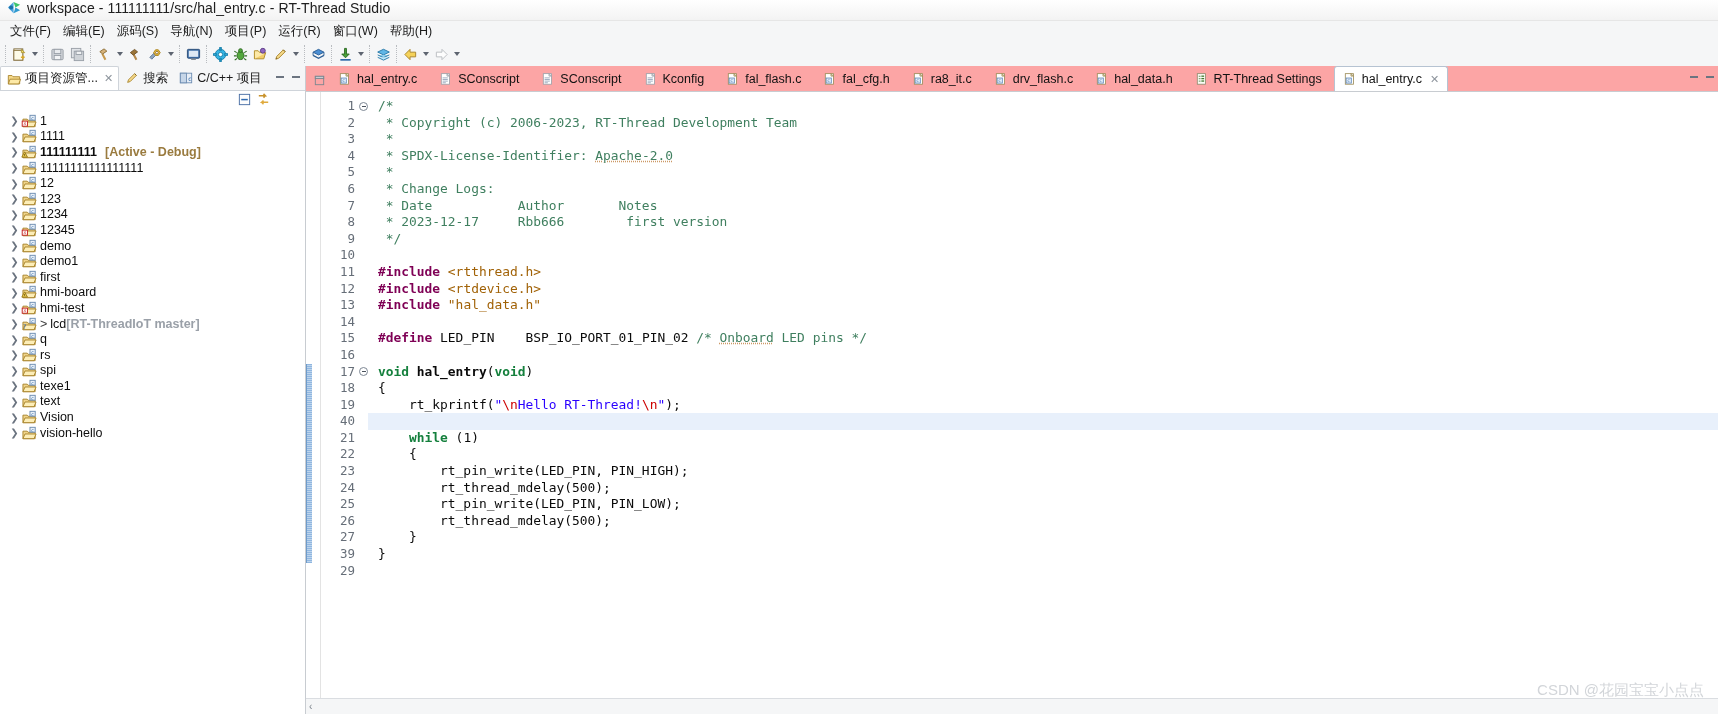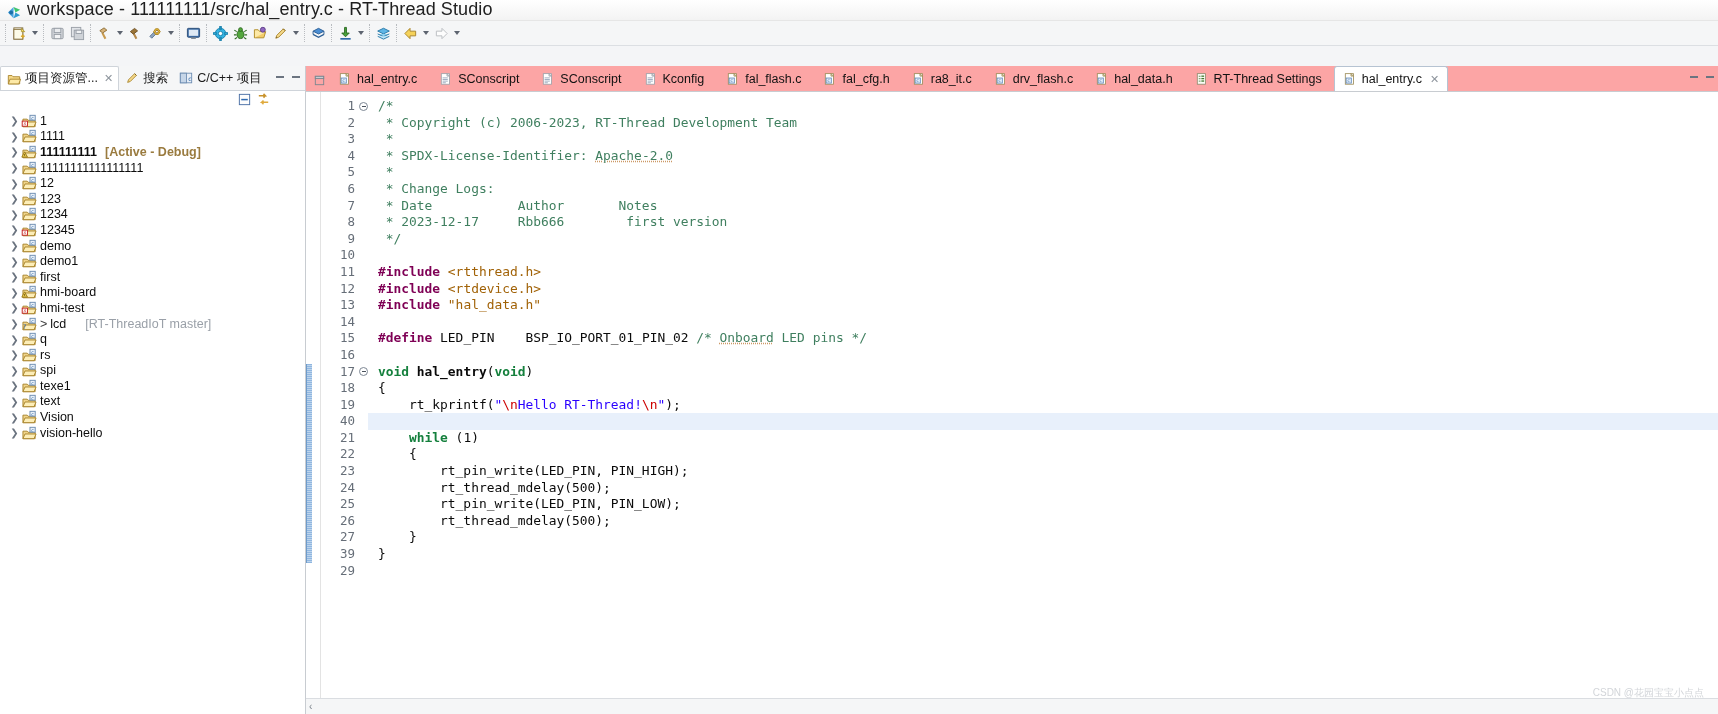--- a/index.html
+++ b/index.html
@@ -13,24 +13,24 @@
   #app {
     position: relative;
     width: 1718px; height: 714px;
     background: #f4f5f7;
   }
 
   
   .titlebar {
     height: 20px;
     display: flex;
-    align-items: flex-end;
+    align-items: flex-start;
     padding: 0 4px;
     background: linear-gradient(#ffffff, #f3f3f3);
-    font-size: 18px;
+    font-size: 14px;
     color: #202020;
     border-bottom: 1px solid #e6e6e6;
   }
   .app-logo {
     width: 15px; height: 15px;
     margin: 0 5px 0 3px;
     position: relative;
     flex: none;
   }
   .app-logo svg { display:block; }
@@ -165,21 +165,21 @@
   }
   .proj-icon { width: 17px; height: 14px; flex: none; margin-right: 2px; position: relative; }
   .tree-label { font-size: 12.5px; }
   .tree-label.bold { font-weight: bold; }
   .tree-extra {
     color: #9a7b3f;
     font-weight: bold;
     margin-left: 8px;
     font-size: 12.5px;
   }
-  .tree-extra.plain { color: #9aa0a8; font-weight: normal; margin-left: 19px; }
+  .tree-extra.plain { color: #9aa0a8; font-weight: bold; margin-left: 0; }
   .tree-prefix { color: #3c3c3c; margin-right: 3px; }
 
   
   .right-pane {
     flex: 1;
     display: flex;
     flex-direction: column;
     background: #f5f6f7;
     min-width: 0;
   }
@@ -323,21 +323,21 @@
   .mini-btn i {
     display:block;
     width: 8px; height: 2px;
     background: #6b7480;
     margin-bottom: 3px;
   }
   .watermark {
     position: absolute;
     right: 14px;
     bottom: 14px;
-    font-size: 10px;
+    font-size: 15px;
     color: #d2d5d9;
     font-family: "Liberation Sans", sans-serif;
     white-space: nowrap;
     pointer-events: none;
   }
 </style>
 </head>
 <body>
 
 <div id="app">
@@ -347,20 +347,30 @@
       <svg width="15" height="15" viewBox="0 0 16 16">
         <polygon points="1,8 7,2 7,14" fill="#4aa3df"></polygon>
         <polygon points="7,2 14,5 9,8" fill="#3ec46d"></polygon>
         <polygon points="7,14 14,11 9,8" fill="#2f9ad0"></polygon>
         <circle cx="4.4" cy="8" r="2.1" fill="#1b6fa8"></circle>
       </svg>
     </span>
     <span class="titlebar-text">workspace - 111111111/src/hal_entry.c - RT-Thread Studio</span>
   </div>
 
+  <div class="menubar" id="menubar">
+      <div class="menu-item">文件(F)</div>
+      <div class="menu-item">编辑(E)</div>
+      <div class="menu-item">源码(S)</div>
+      <div class="menu-item">导航(N)</div>
+      <div class="menu-item">项目(P)</div>
+      <div class="menu-item">运行(R)</div>
+      <div class="menu-item">窗口(W)</div>
+      <div class="menu-item">帮助(H)</div>
+    </div>
 
   <div class="toolbar" id="toolbar">
       <div class="tb-sep"></div>
       <div class="tb-btn">
         <svg width="15" height="15" viewBox="0 0 16 16">
           <rect x="2" y="2" width="9.5" height="12" fill="#fff" stroke="#7d6b3f"></rect>
           <path d="M3.6 2 v2.4 h-1.6" fill="#ffd25a"></path>
           <rect x="2" y="3.6" width="9.5" height="10.4" fill="#fdfbe8" stroke="#8a7543"></rect>
           <path d="M10 2.4 l3.6 3.6 h-3.6z" fill="#f6e06a" stroke="#b09a3a"></path>
           <path d="M11.5 9 v4 M9.5 11 h4" stroke="#d8a82c" stroke-width="1.6"></path>

